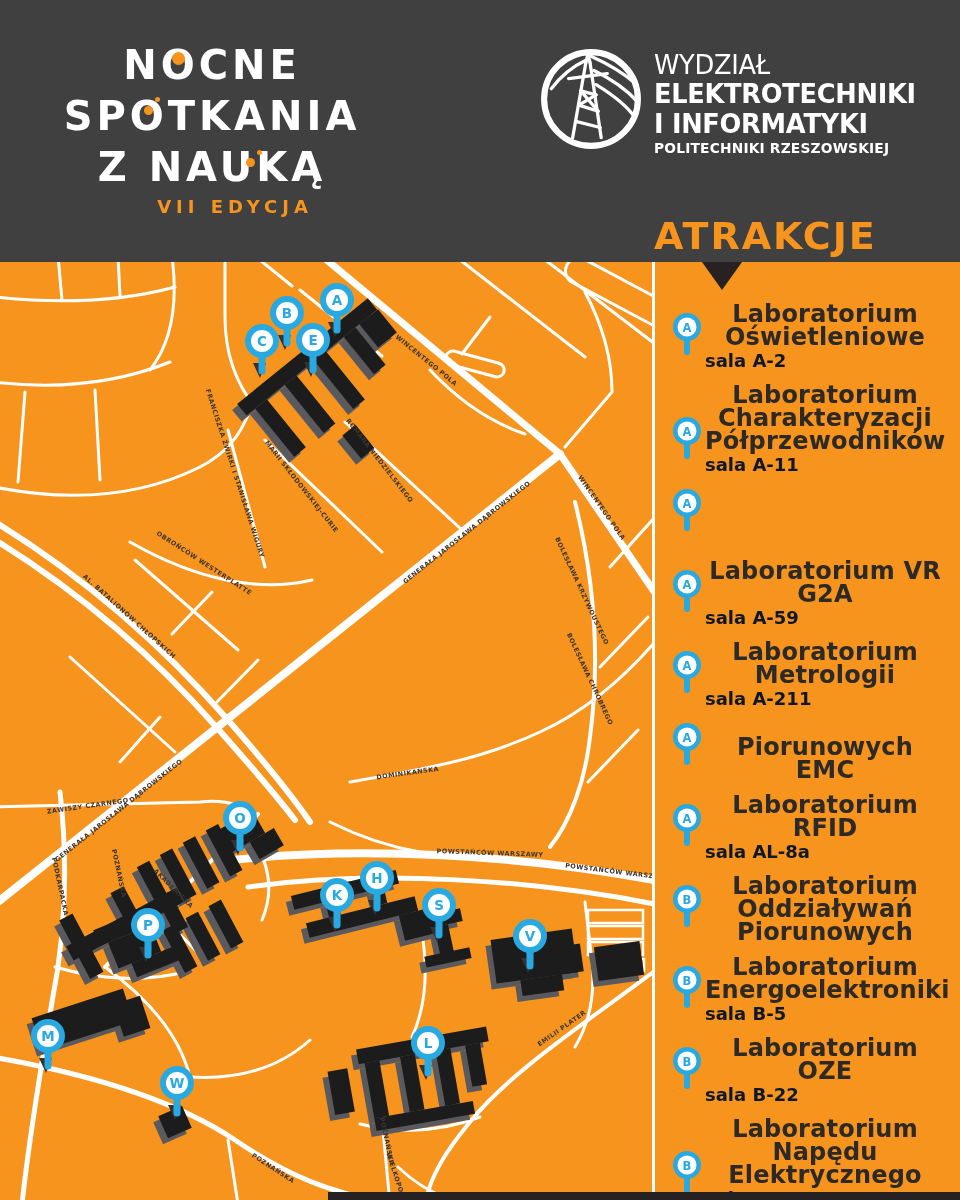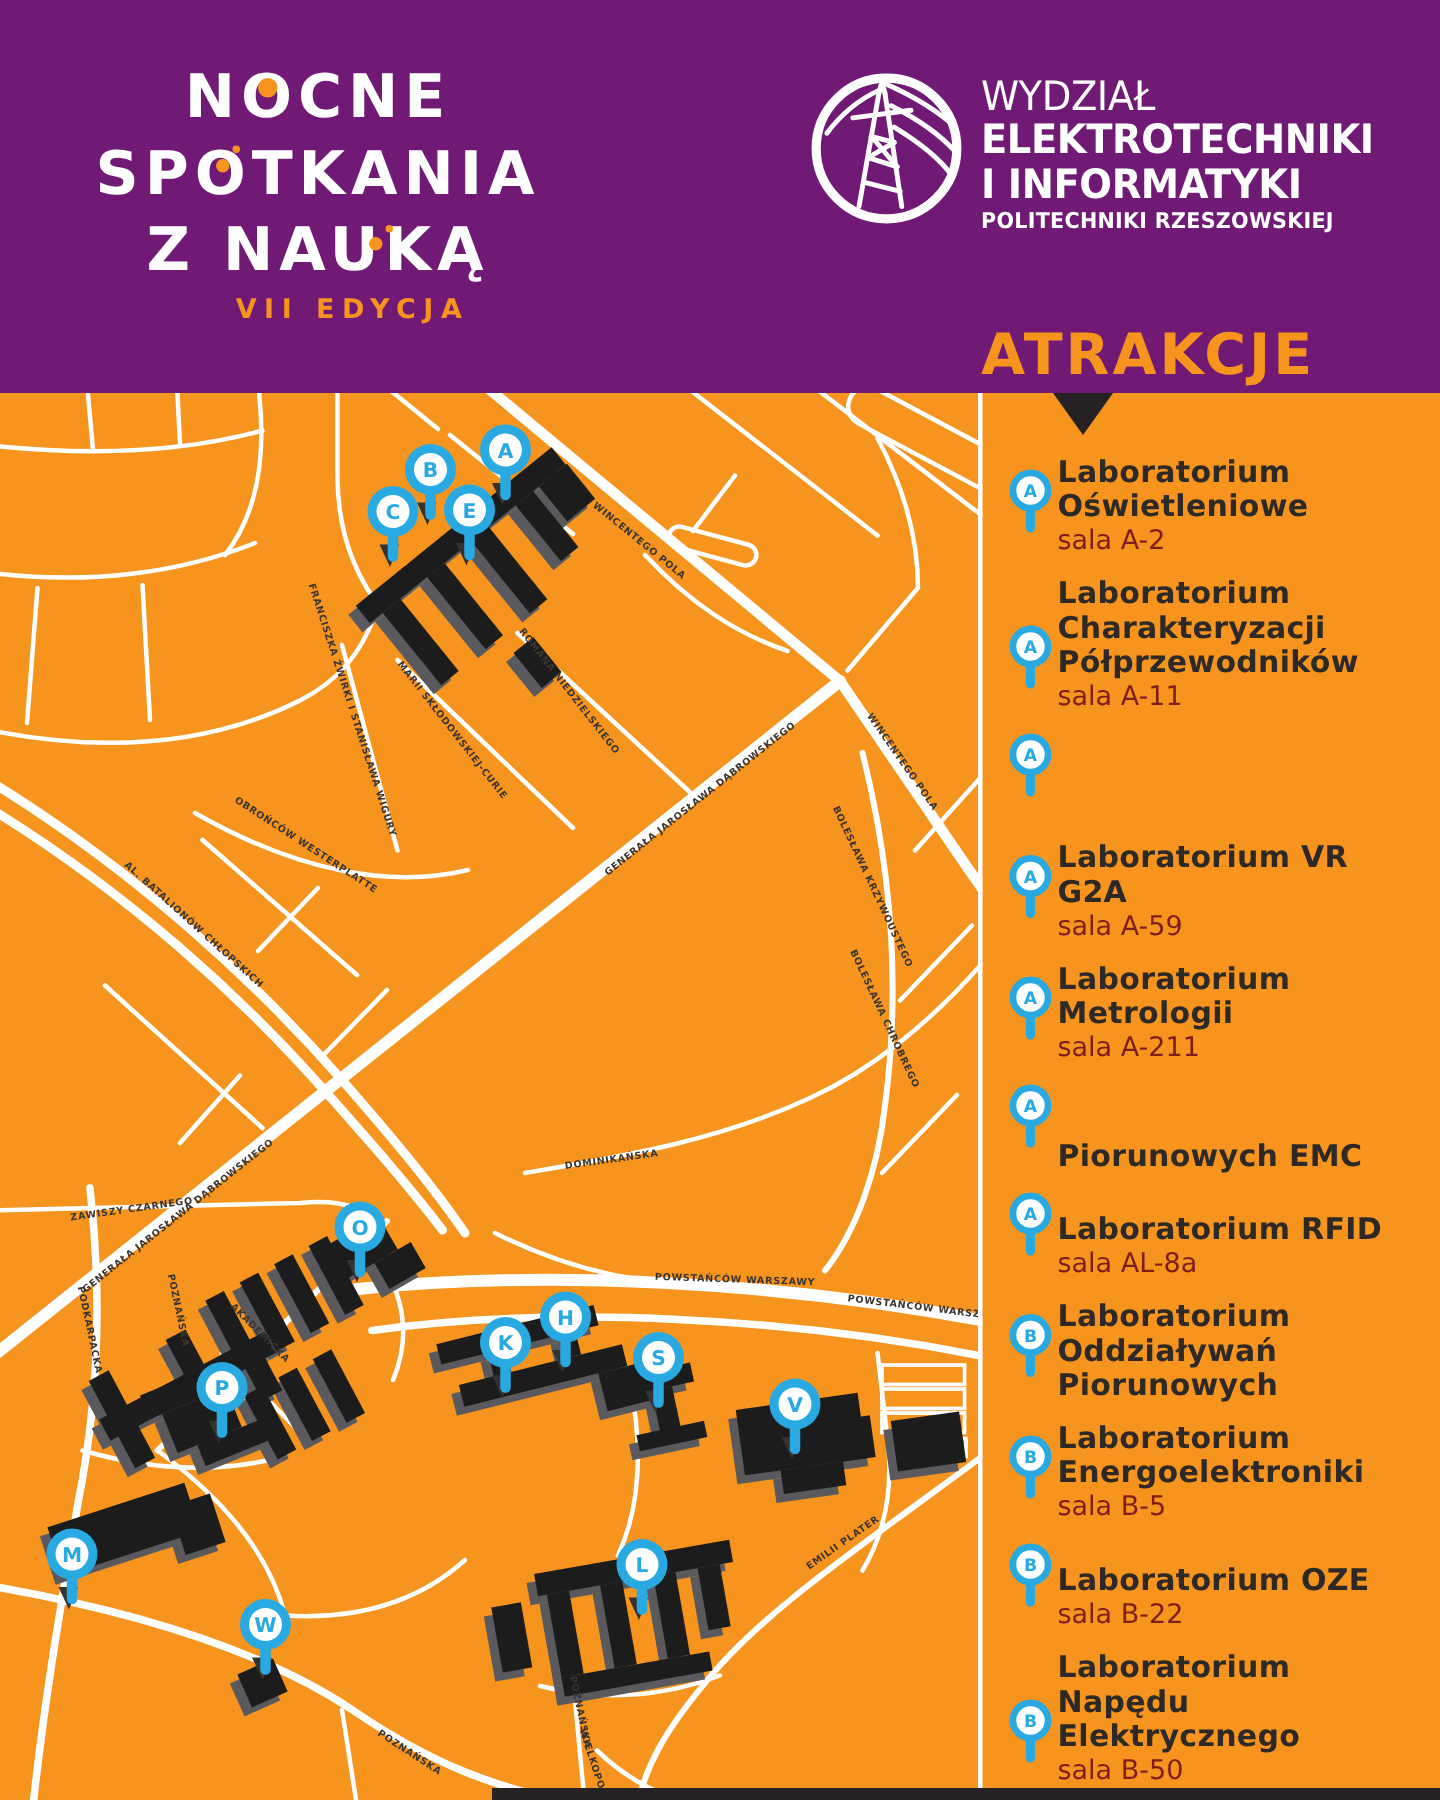--- a/index.html
+++ b/index.html
@@ -1,19 +1,19 @@
 <!DOCTYPE html>
 <html><head>
 <meta charset="utf-8">
 <style>
   html,body{margin:0;padding:0;background:#111;}
   .poster{position:relative;width:960px;height:1200px;overflow:hidden;
           background:#F7941E;font-family:"DejaVu Sans",sans-serif;}
   
-  .header{position:absolute;left:0;top:0;width:960px;height:262px;background:#701a75;z-index:5;}
+  .header{position:absolute;left:0;top:0;width:960px;height:262px;background:#404040;z-index:5;}
   .brand{position:absolute;left:60px;top:40px;width:304px;text-align:center;color:#fff;}
   .brand-line{font-weight:700;font-size:40px;line-height:51px;letter-spacing:4px;}
   .brand-edition{margin-top:3px;text-align:center;padding-left:46px;color:#F7941E;
                  font-weight:700;font-size:18px;letter-spacing:5px;}
   .accent{position:absolute;border-radius:50%;background:#F7941E;z-index:6;}
   .accent.moon{left:112px;top:12px;width:13px;height:13px;}
   .accent.b1{left:84px;top:66px;width:9px;height:9px;}
   .accent.b2{left:95px;top:57px;width:5px;height:5px;}
   .accent.b3{left:186px;top:118px;width:9px;height:9px;}
   .accent.b4{left:197px;top:110px;width:5px;height:5px;}
@@ -31,23 +31,23 @@
            border-top:28px solid #262122;}
   
   .map-area{position:absolute;left:0;top:262px;width:655px;height:938px;}
   .separator{position:absolute;left:652px;top:262px;width:3px;height:938px;background:#fff;z-index:3;}
   
   .sidebar{position:absolute;left:655px;top:262px;width:305px;height:938px;background:#F7941E;
            box-sizing:border-box;padding:41px 8px 0 14px;}
   .attr-item{display:flex;margin-bottom:12px;align-items:flex-end;}
   .attr-pin-col{flex:0 0 36px;display:flex;justify-content:center;margin-bottom:15px;}
   .attr-text{flex:1;}
-  .attr-title{font-size:20px;font-weight:700;color:#2D2926;line-height:23px;max-width:240px;
-              letter-spacing:.2px;}
-  .attr-room{font-size:18px;font-weight:400;color:#7f1d1d;line-height:23px;}
+  .attr-title{font-size:24px;font-weight:700;color:#2D2926;line-height:23px;max-width:240px;
+              letter-spacing:.2px;text-align:center;}
+  .attr-room{font-size:18px;font-weight:700;color:#0f172a;line-height:23px;}
   .bottom-strip{position:absolute;left:328px;top:1192px;width:632px;height:8px;background:#262122;z-index:4;}
 </style>
 </head>
 <body>
 
 <div class="poster">
 
   <div class="header">
     <div class="brand">
       <div class="brand-line">NOCNE</div>

